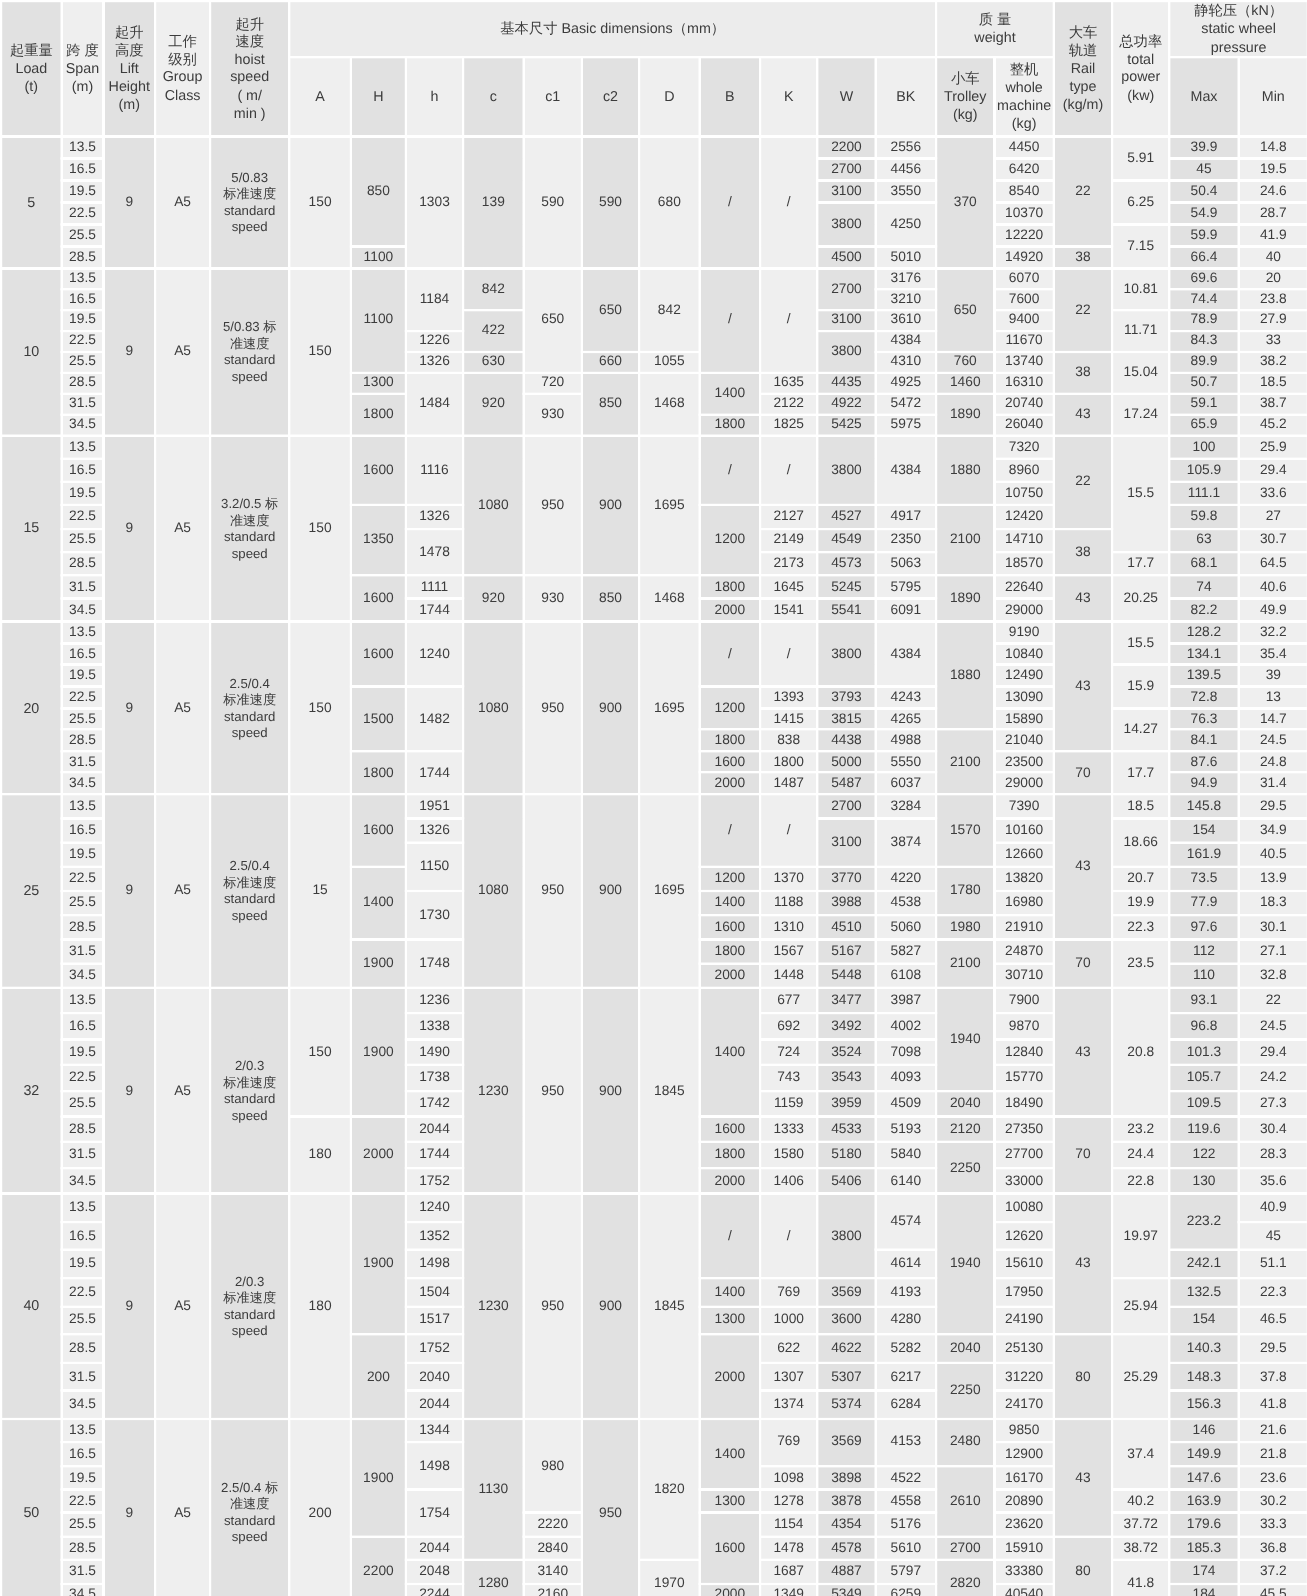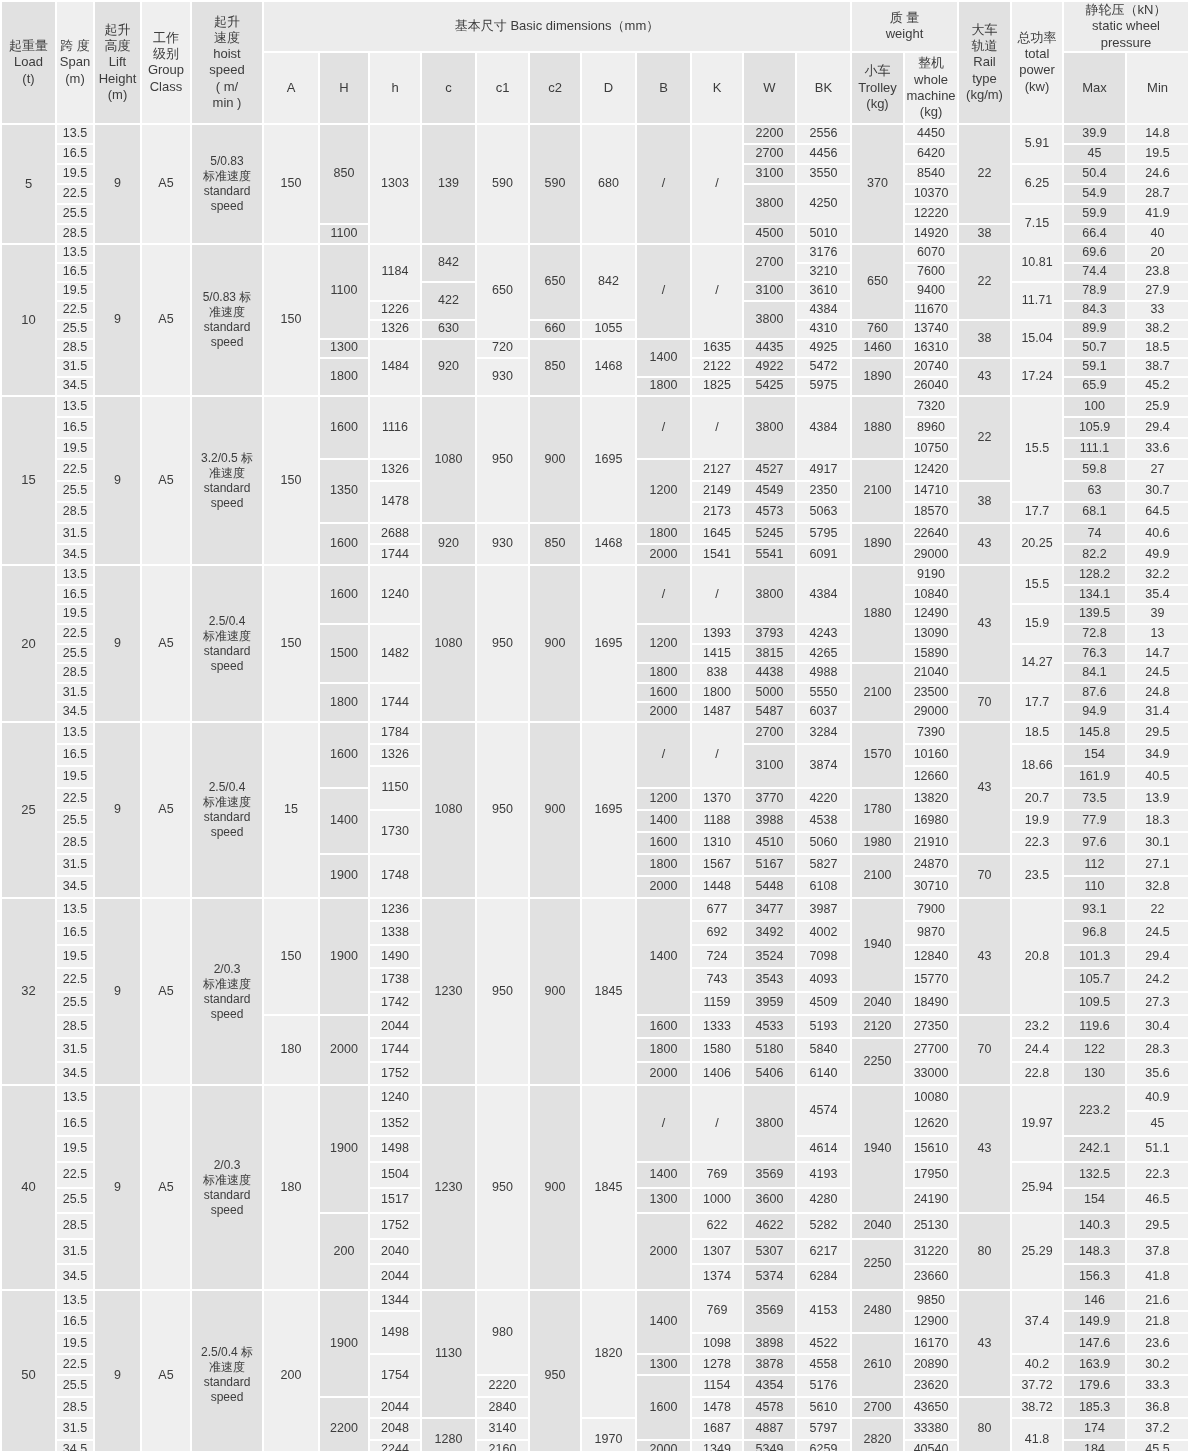--- a/index.html
+++ b/index.html
@@ -359,21 +359,21 @@
         <td class="dk">4573</td>
         <td class="lt">5063</td>
         <td class="lt">18570</td>
         <td class="lt">17.7</td>
         <td class="dk">68.1</td>
         <td class="lt">64.5</td>
       </tr>
       <tr style="height: 21.2px;">
         <td class="lt">31.5</td>
         <td rowspan="2" class="dk">1600</td>
-        <td class="lt">2688</td>
+        <td class="lt">1111</td>
         <td rowspan="2" class="dk">920</td>
         <td rowspan="2" class="lt">930</td>
         <td rowspan="2" class="dk">850</td>
         <td rowspan="2" class="lt">1468</td>
         <td class="dk">1800</td>
         <td class="lt">1645</td>
         <td class="dk">5245</td>
         <td class="lt">5795</td>
         <td rowspan="2" class="dk">1890</td>
         <td class="lt">22640</td>
@@ -494,21 +494,21 @@
         <td rowspan="8" class="dk load">25</td>
         <td class="lt">13.5</td>
         <td rowspan="8" class="dk">9</td>
         <td rowspan="8" class="lt">A5</td>
         <td rowspan="8" class="dk speed">2.5/0.4
 标准速度
 standard
 speed</td>
         <td rowspan="8" class="lt">15</td>
         <td rowspan="3" class="dk">1600</td>
-        <td class="lt">1784</td>
+        <td class="lt">1951</td>
         <td rowspan="8" class="dk">1080</td>
         <td rowspan="8" class="lt">950</td>
         <td rowspan="8" class="dk">900</td>
         <td rowspan="8" class="lt">1695</td>
         <td rowspan="3" class="dk">/</td>
         <td rowspan="3" class="lt">/</td>
         <td class="dk">2700</td>
         <td class="lt">3284</td>
         <td rowspan="3" class="dk">1570</td>
         <td class="lt">7390</td>
@@ -794,21 +794,21 @@
         <td class="lt">31220</td>
         <td class="dk">148.3</td>
         <td class="lt">37.8</td>
       </tr>
       <tr style="height: 25.6px;">
         <td class="lt">34.5</td>
         <td class="lt">2044</td>
         <td class="lt">1374</td>
         <td class="dk">5374</td>
         <td class="lt">6284</td>
-        <td class="lt">23660</td>
+        <td class="lt">24170</td>
         <td class="dk">156.3</td>
         <td class="lt">41.8</td>
       </tr>
       <tr style="height: 21.4px;">
         <td rowspan="8" class="dk load">50</td>
         <td class="lt">13.5</td>
         <td rowspan="8" class="dk">9</td>
         <td rowspan="8" class="lt">A5</td>
         <td rowspan="8" class="dk speed">2.5/0.4 标
 准速度
@@ -875,21 +875,21 @@
       </tr>
       <tr style="height: 21.4px;">
         <td class="lt">28.5</td>
         <td rowspan="3" class="dk">2200</td>
         <td class="lt">2044</td>
         <td class="lt">2840</td>
         <td class="lt">1478</td>
         <td class="dk">4578</td>
         <td class="lt">5610</td>
         <td class="dk">2700</td>
-        <td class="lt">43650</td>
+        <td class="lt">15910</td>
         <td rowspan="3" class="dk">80</td>
         <td class="lt">38.72</td>
         <td class="dk">185.3</td>
         <td class="lt">36.8</td>
       </tr>
       <tr style="height: 21.4px;">
         <td class="lt">31.5</td>
         <td class="lt">2048</td>
         <td rowspan="2" class="dk">1280</td>
         <td class="lt">3140</td>

